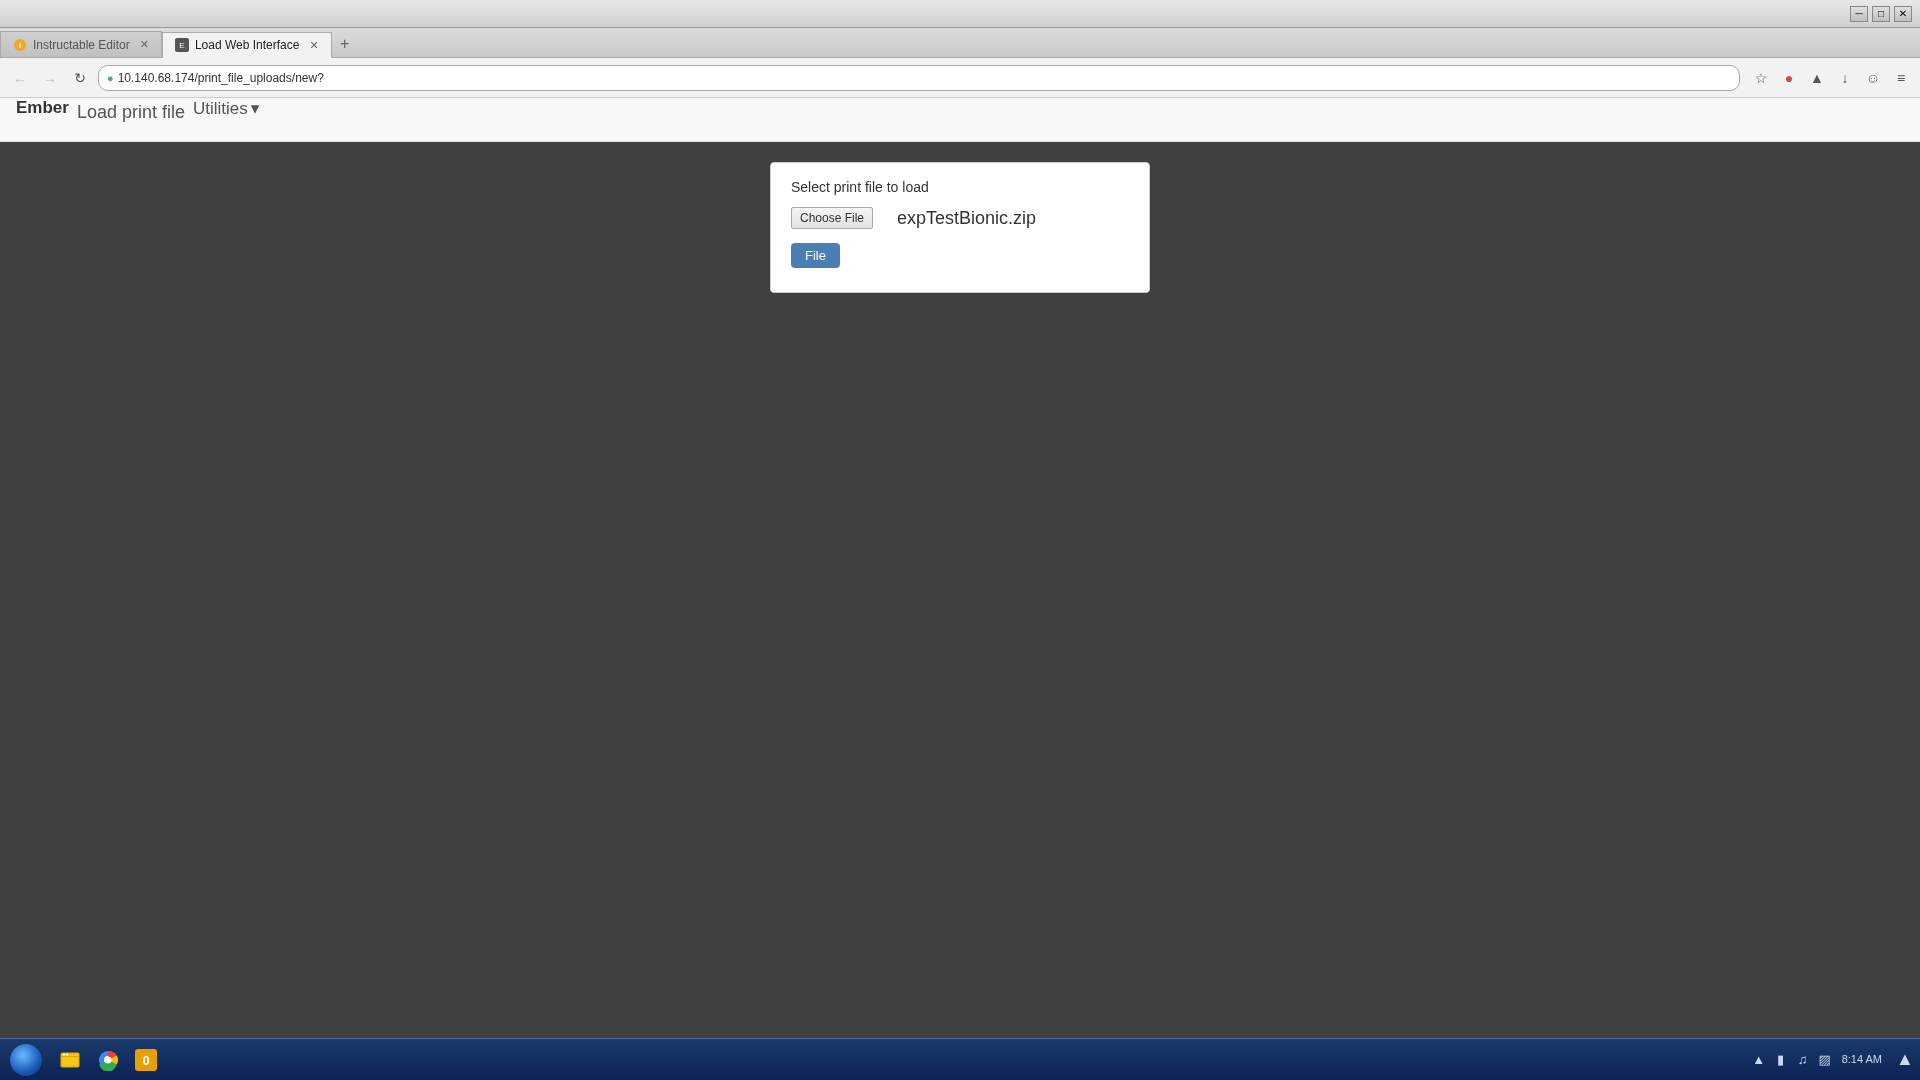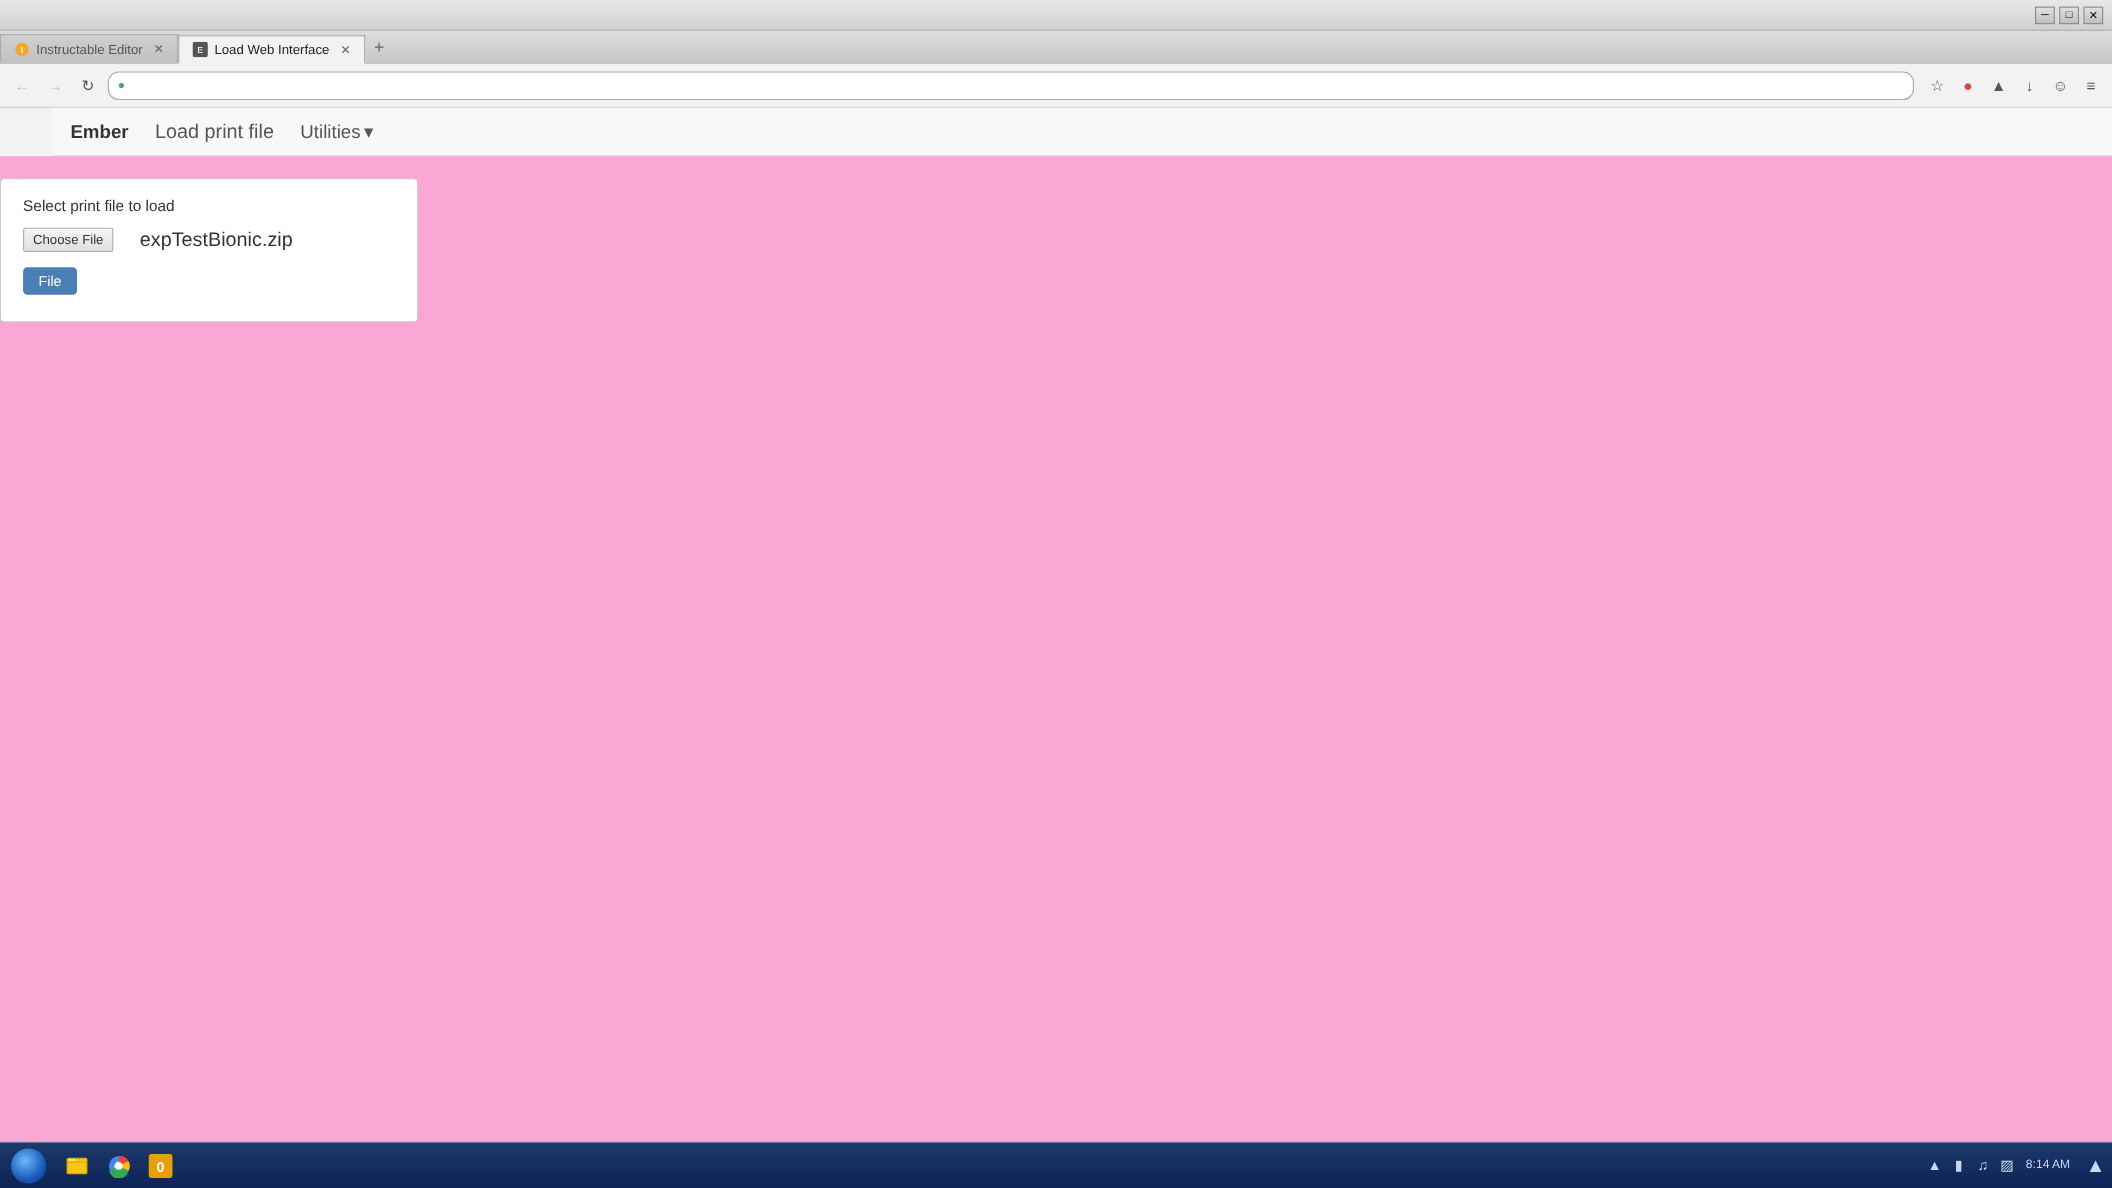--- a/index.html
+++ b/index.html
@@ -151,24 +151,23 @@
       cursor: pointer;
       color: #555;
     }
 
     
     .app-navbar {
       background: #f8f8f8;
       border-bottom: 1px solid #ddd;
       height: 44px;
       display: flex;
-      align-items: center;
+      align-items: flex-start;
       padding: 0 16px;
-      gap: 24px;
-      margin-left: 48px;
+      gap: 8px;
     }
     .app-brand {
       font-size: 17px;
       font-weight: bold;
       color: #333;
     }
     .nav-link {
       font-size: 18px;
       color: #555;
       cursor: pointer;
@@ -180,23 +179,23 @@
       align-items: center;
       gap: 3px;
       font-size: 17px;
       color: #555;
       cursor: pointer;
     }
 
     
     .page-content {
       flex: 1;
-      background: #f9a8d4;
-      display: flex;
-      justify-content: flex-start;
+      background: #404040;
+      display: flex;
+      justify-content: center;
       padding-top: 20px;
     }
     .form-card {
       background: #fff;
       border: 1px solid #ccc;
       border-radius: 4px;
       padding: 16px 20px 24px 20px;
       width: 380px;
       height: fit-content;
     }
@@ -351,20 +350,21 @@
     </div>
     <div class="new-tab-btn">+</div>
   </div>
 
   <div class="address-bar">
     <div class="nav-btn disabled">←</div>
     <div class="nav-btn disabled">→</div>
     <div class="nav-btn">↻</div>
     <div class="address-input-wrap">
       <span class="lock-icon">●</span>
+      <input class="address-input" type="text" value="10.140.68.174/print_file_uploads/new?" style="">
     </div>
     <div class="toolbar-icons">
       <div class="toolbar-icon">☆</div>
       <div class="toolbar-icon" style="color:#d44;">●</div>
       <div class="toolbar-icon">▲</div>
       <div class="toolbar-icon">↓</div>
       <div class="toolbar-icon">☺</div>
       <div class="toolbar-icon">≡</div>
     </div>
   </div>

